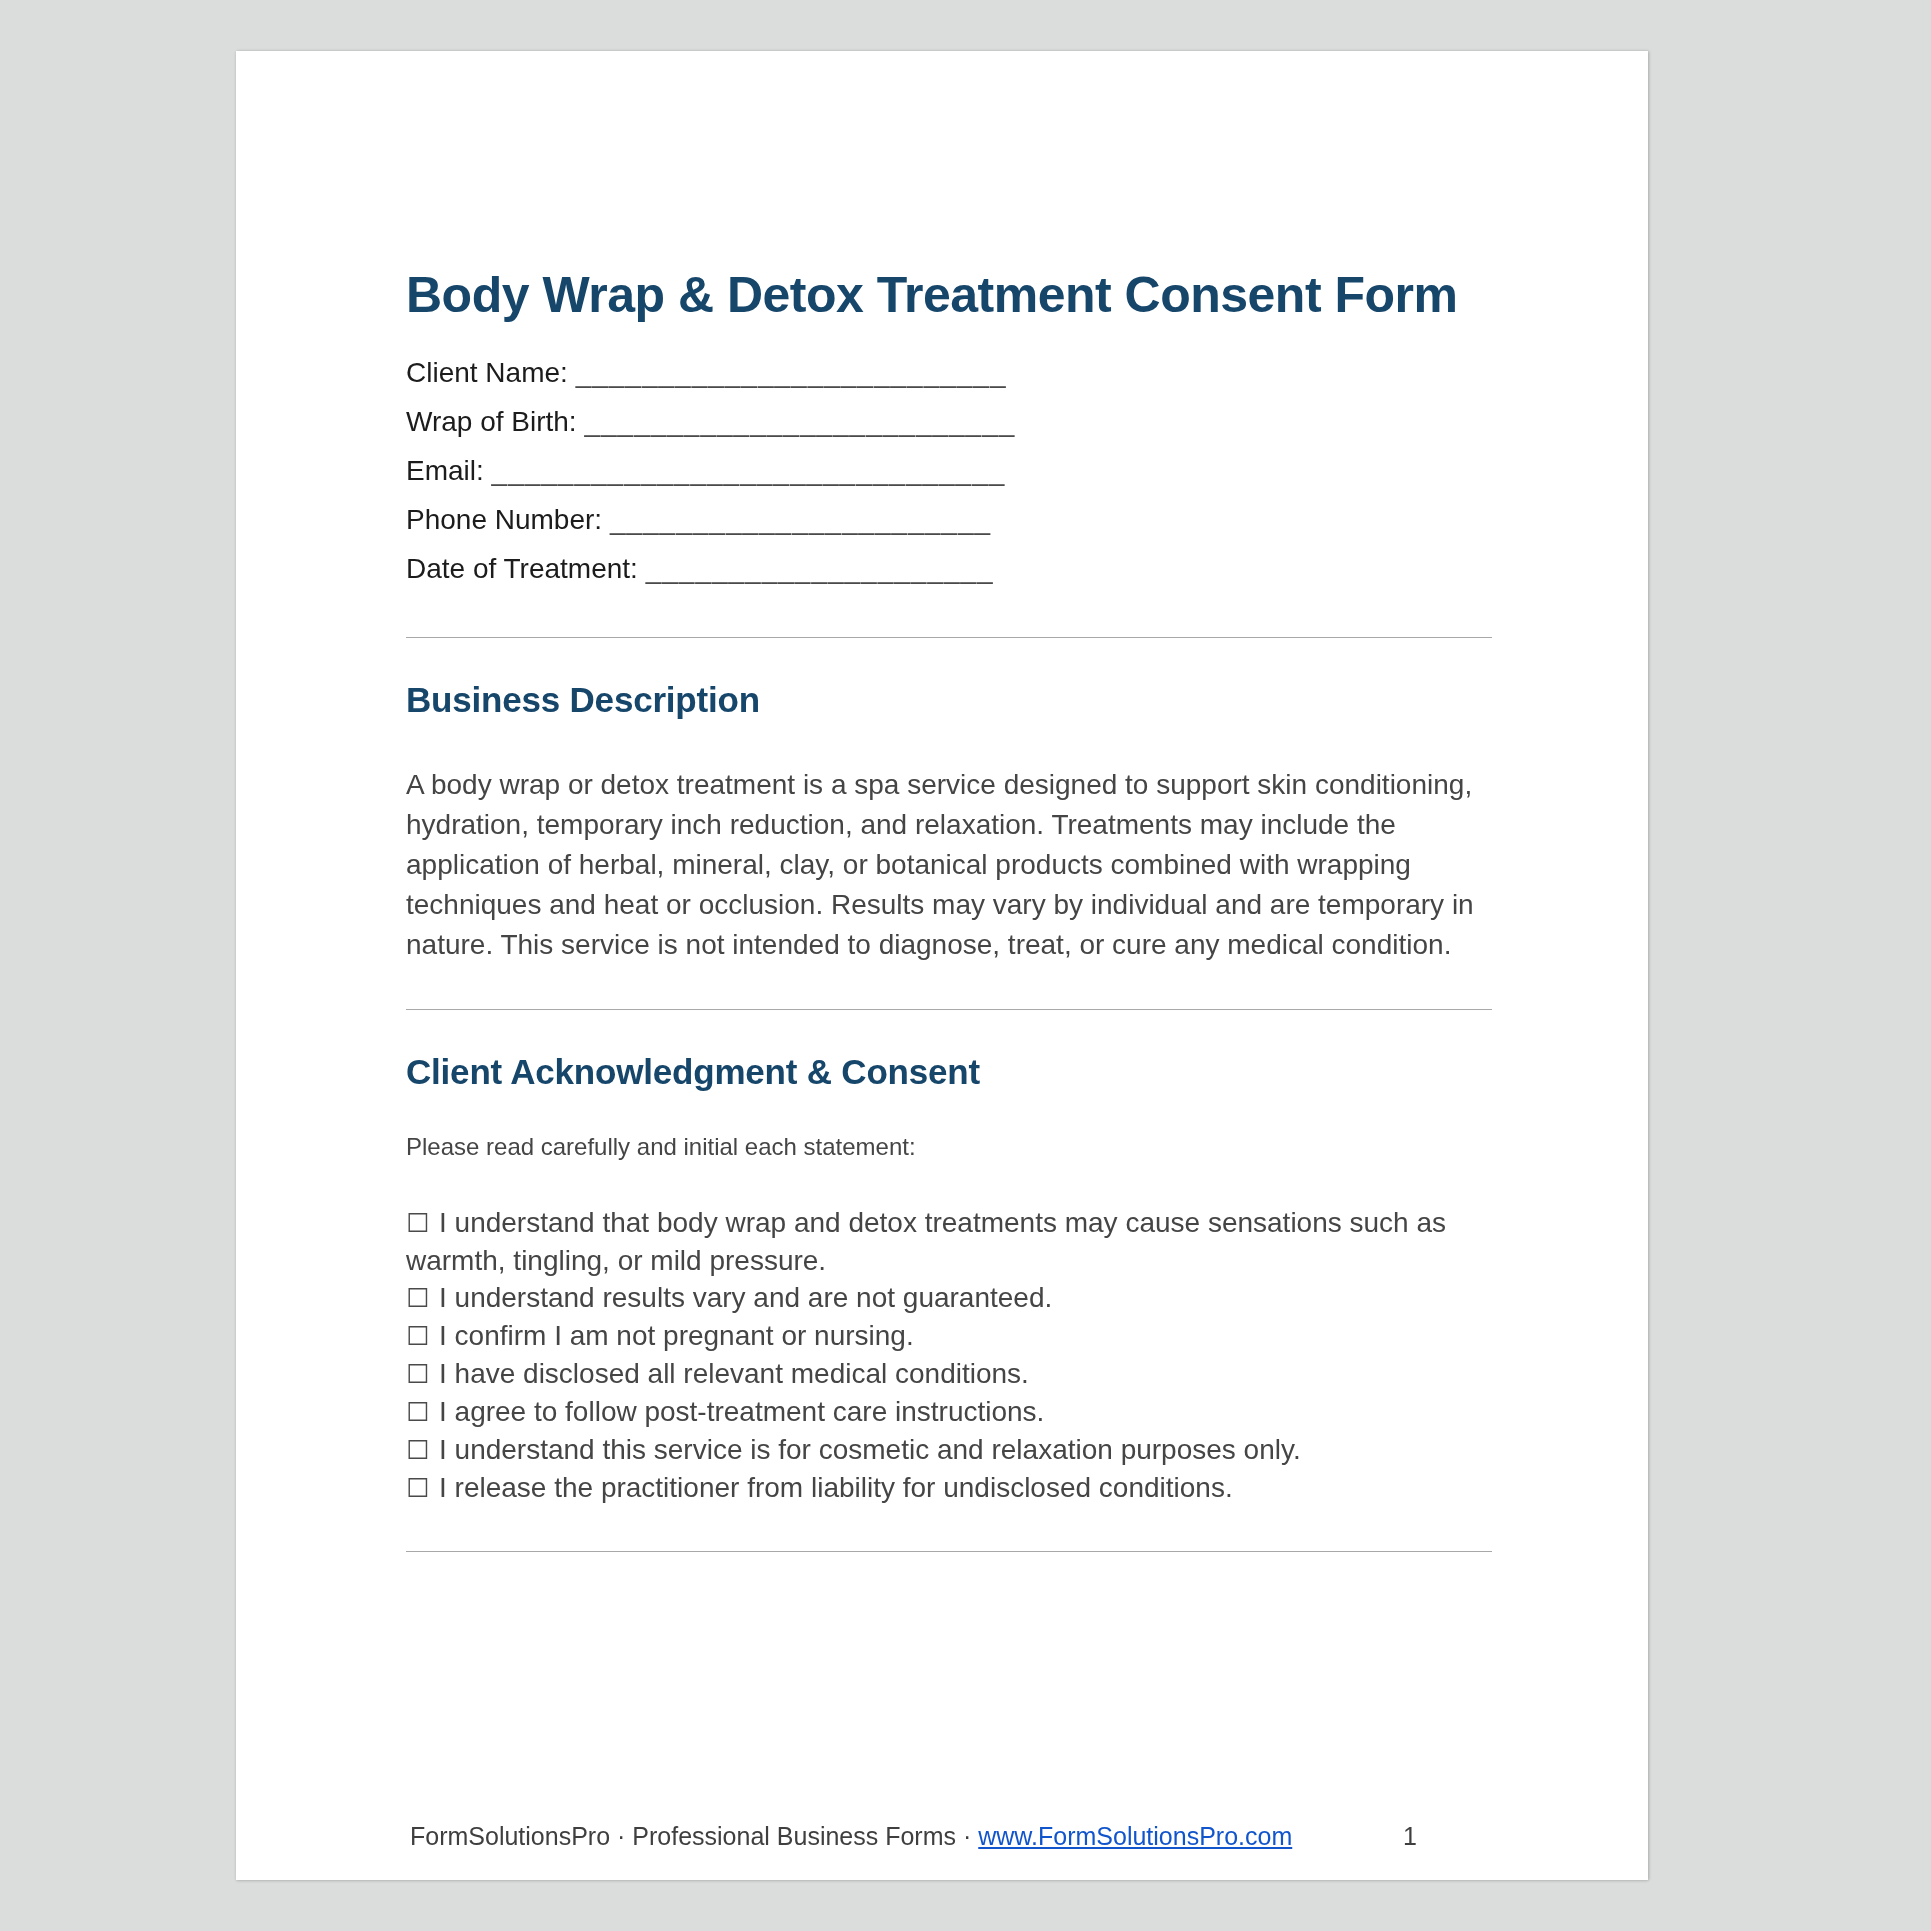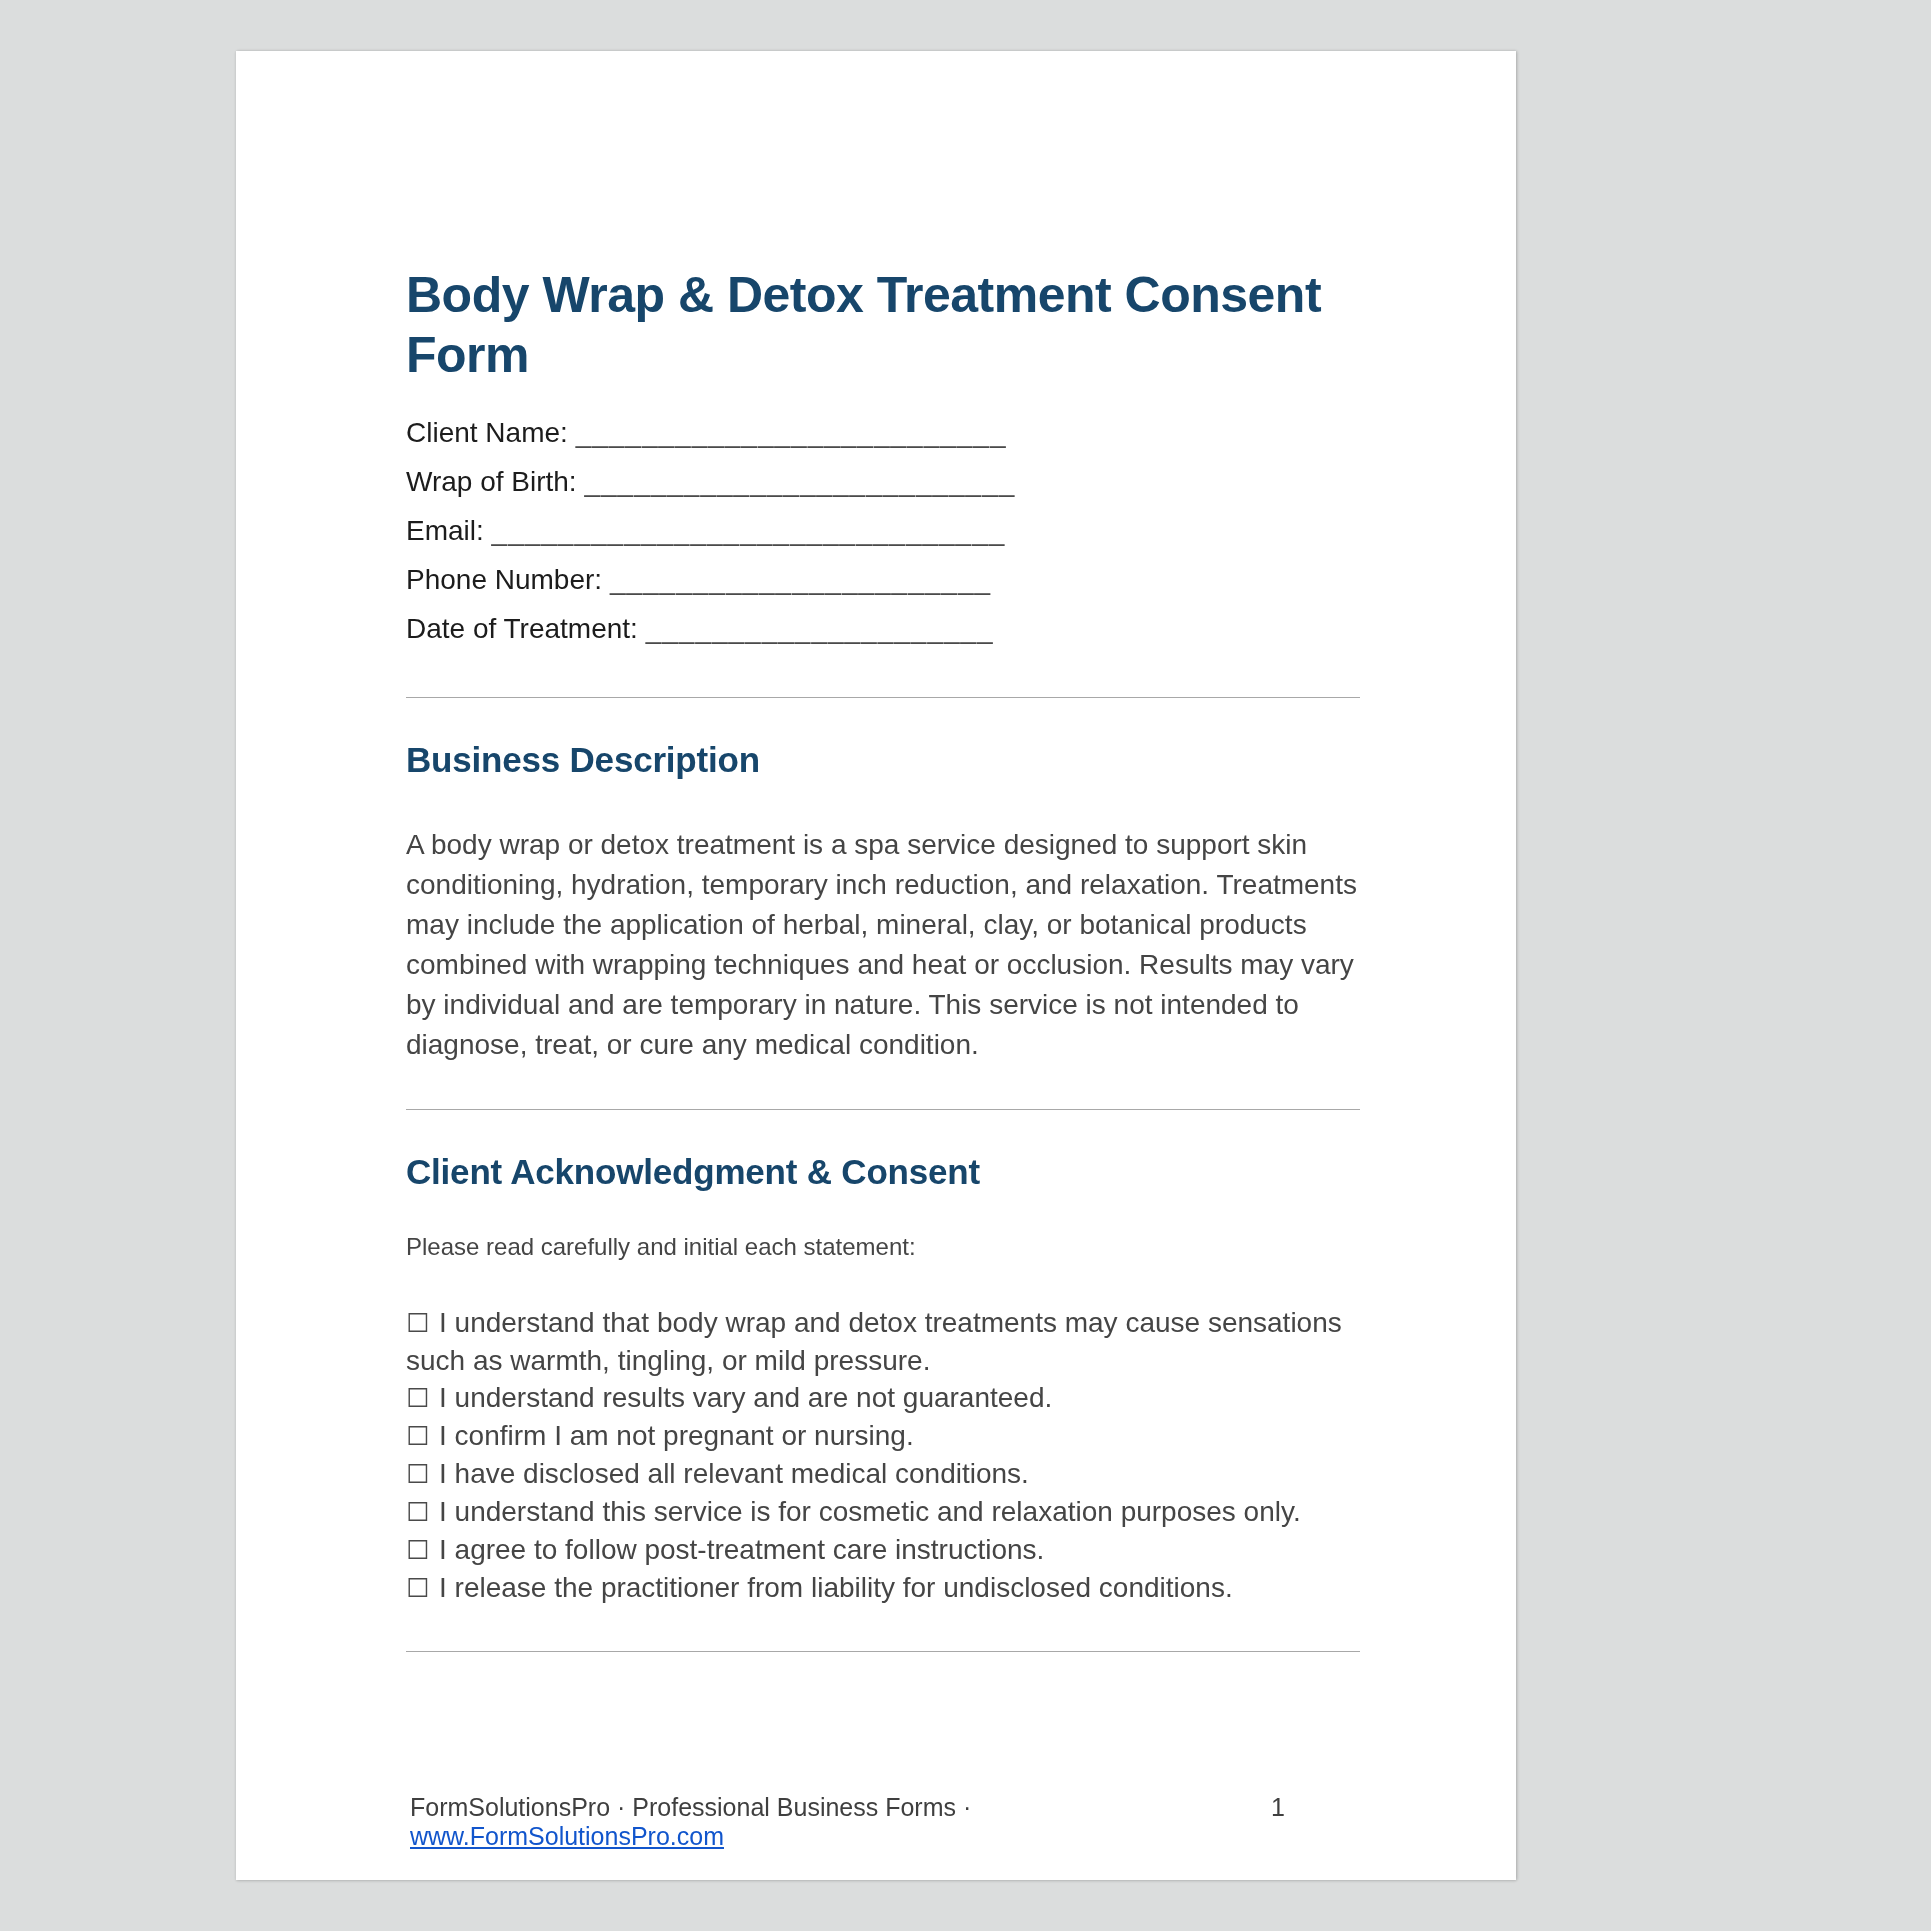--- a/index.html
+++ b/index.html
@@ -16,21 +16,21 @@
   body{
     width:1931px;height:1931px;
     background:var(--background);
     position:relative;
     overflow:hidden;
     font-family:"Liberation Sans","DejaVu Sans",sans-serif;
   }
   .page{
     position:absolute;
     left:236px;top:51px;
-    width:1280px;height:1829px;
+    width:1412px;height:1829px;
     background:var(--page-bg);
     box-shadow:1px 0 2.9px rgba(0,0,0,.18),0 1px 2.9px rgba(0,0,0,.10);
   }
   .content{
     padding:214px 156px 0 170px;
   }
   h1.form-title{
     margin:0 0 23px 0;
     font-size:50px;
     line-height:60px;
@@ -156,24 +156,24 @@
       <div class="check-item">
         <span class="cb">☐</span><span>I understand results vary and are not guaranteed.</span>
       </div>
       <div class="check-item">
         <span class="cb">☐</span><span>I confirm I am not pregnant or nursing.</span>
       </div>
       <div class="check-item">
         <span class="cb">☐</span><span>I have disclosed all relevant medical conditions.</span>
       </div>
       <div class="check-item">
-        <span class="cb">☐</span><span>I understand this service is for cosmetic and relaxation purposes only.</span>
+        <span class="cb">☐</span><span>I agree to follow post-treatment care instructions.</span>
       </div>
       <div class="check-item">
-        <span class="cb">☐</span><span>I agree to follow post-treatment care instructions.</span>
+        <span class="cb">☐</span><span>I understand this service is for cosmetic and relaxation purposes only.</span>
       </div>
       <div class="check-item">
         <span class="cb">☐</span><span>I release the practitioner from liability for undisclosed conditions.</span>
       </div>
     </div>
 
     <hr class="rule">
 
   </div>
 

